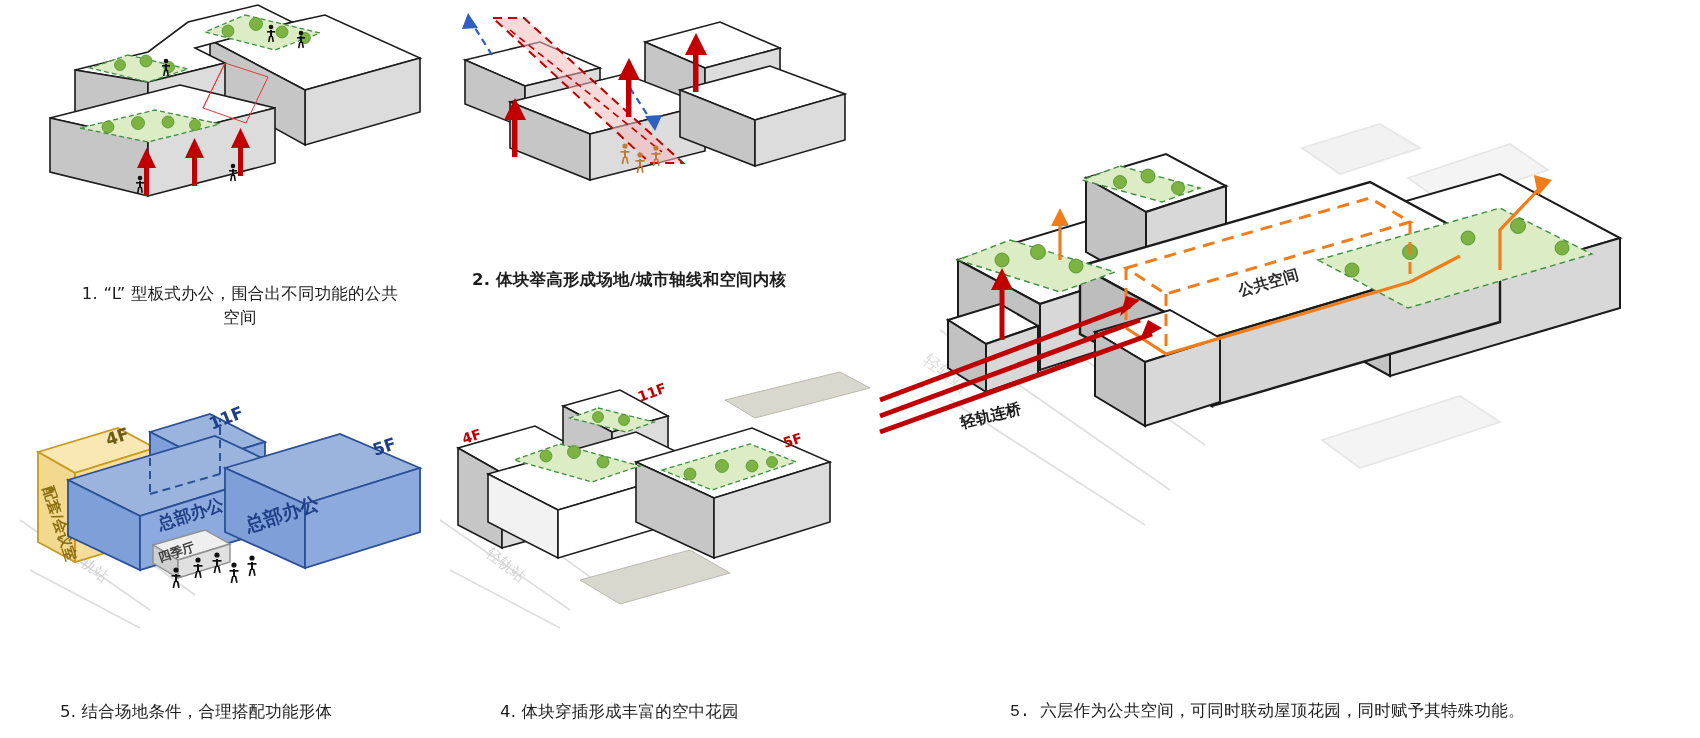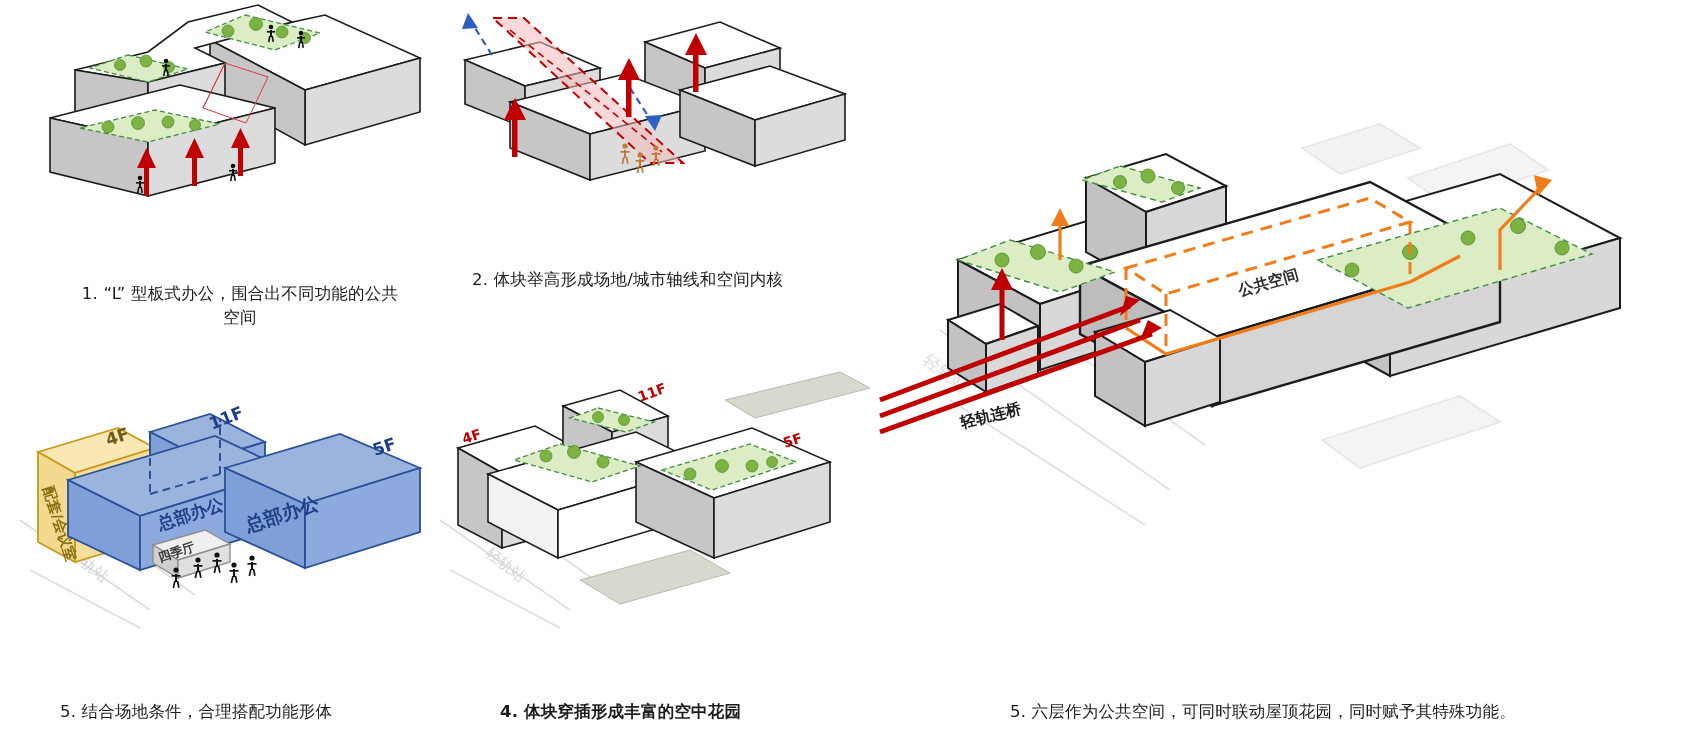--- a/index.html
+++ b/index.html
@@ -198,21 +198,21 @@
       <g>
           <circle cx="216" cy="148" r="2.6"></circle>
           <rect x="215" y="152" width="2" height="8"></rect>
           <rect x="211.5" y="153" width="9" height="1.7"></rect>
           <rect x="214" y="159" width="1.7" height="7" transform="rotate(12 214 159)"></rect>
           <rect x="216.6" y="159" width="1.7" height="7" transform="rotate(-12 217 159)"></rect>
         </g>
     </g>
   </svg>
 </div>
-<div class="cap" style="left:472px;top:268px;width:400px;">2. 体块举高形成场地/城市轴线和空间内核</div>
+<div class="cap" style="left:472px;top:268px;width:400px;font-weight:bold;">2. 体块举高形成场地/城市轴线和空间内核</div>
 
 <div class="panel" style="left:20px;top:370px;width:430px;height:260px;">
   <svg width="430" height="260" viewBox="0 0 430 260">
 
     <g stroke="#dddddd" stroke-width="1.6" fill="none">
       <line x1="0" y1="150" x2="130" y2="240"></line>
       <line x1="30" y1="120" x2="175" y2="225"></line>
       <line x1="10" y1="200" x2="120" y2="258"></line>
       <path d="M98,165 L150,150 L175,168 L122,184 Z" stroke="#e2e2e2"></path>
     </g>
@@ -364,21 +364,21 @@
     </g>
     <g>
       <polygon points="158,38 214,52 186,62 130,48" fill="#dcecc4" stroke="#3f8f3f" stroke-width="1.3" stroke-dasharray="5,3"></polygon>
       <g fill="#7cb342" stroke="#4e8b2a" stroke-width=".7">
         <circle cx="158" cy="47" r="5.5"></circle>
           <circle cx="184" cy="50" r="5.5"></circle>
       </g>
     </g>
   </svg>
 </div>
-<div class="cap" style="left:500px;top:700px;width:400px;font-weight:bold;">4. 体块穿插形成丰富的空中花园</div>
+<div class="cap" style="left:500px;top:700px;width:400px;">4. 体块穿插形成丰富的空中花园</div>
 
 <div class="panel" style="left:940px;top:70px;width:740px;height:560px;">
   <svg width="740" height="560" viewBox="0 0 740 560">
 
     <g stroke="#e0e0e0" stroke-width="1.8" fill="none">
       <line x1="0" y1="260" x2="230" y2="420"></line>
       <line x1="40" y1="215" x2="265" y2="375"></line>
       <line x1="10" y1="330" x2="205" y2="455"></line>
       <polygon points="382,370 520,326 560,352 420,398" fill="#f4f4f4" stroke="#e6e6e6"></polygon>
       <polygon points="362,78 440,54 480,78 400,104" fill="#f2f2f2" stroke="#e6e6e6"></polygon>
@@ -472,13 +472,13 @@
     </g>
     <polygon points="200,230 180,246 186,226" fill="#c00000"></polygon>
     <polygon points="222,258 200,270 208,250" fill="#c00000"></polygon>
     <g fill="none" stroke="#c00000" stroke-width="5">
       <path d="M62,270 L62,214"></path>
     </g>
     <polygon points="62,198 73,220 51,220" fill="#c00000"></polygon>
     <text x="22" y="358" font-size="15.5" font-weight="bold" fill="#1c1c1c" transform="rotate(-14 22 358)">轻轨连桥</text>
   </svg>
 </div>
-<div class="cap" style="left:1010px;top:700px;width:640px;">5.  六层作为公共空间，可同时联动屋顶花园，同时赋予其特殊功能。</div>
+<div class="cap" style="left:1010px;top:700px;width:640px;font-family:Liberation Mono, monospace;">5.  六层作为公共空间，可同时联动屋顶花园，同时赋予其特殊功能。</div>
 
 </body></html>

